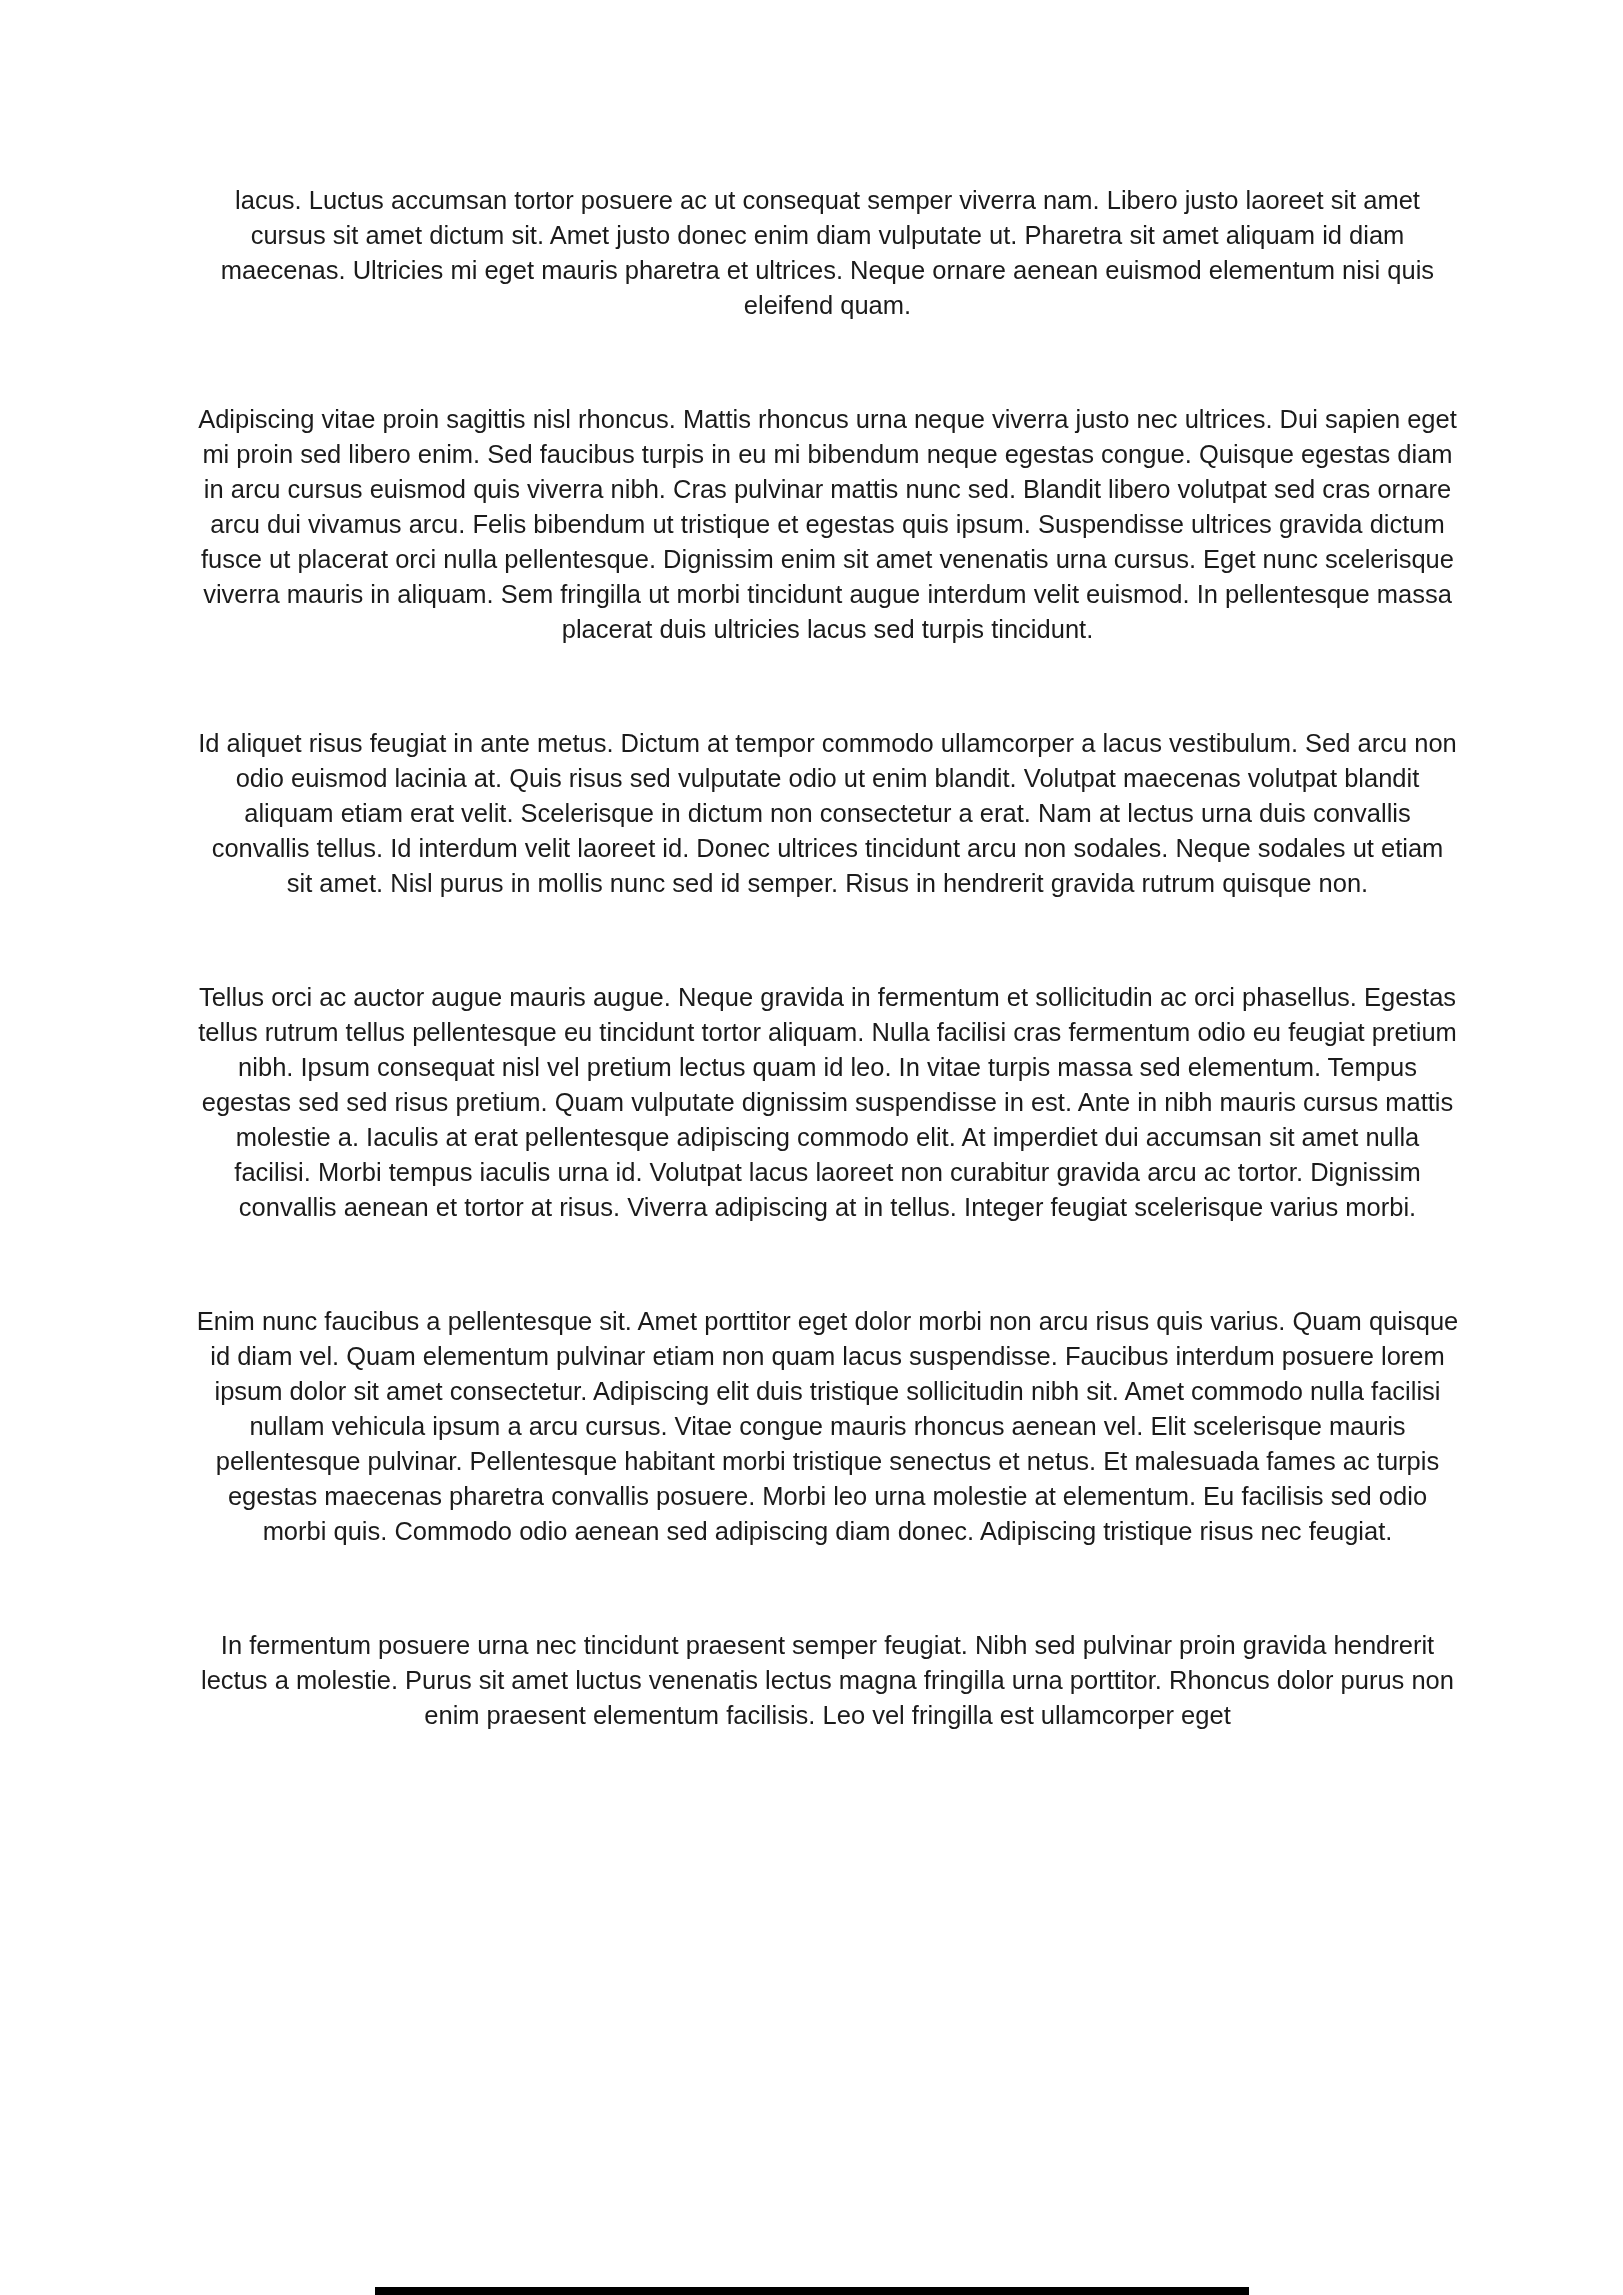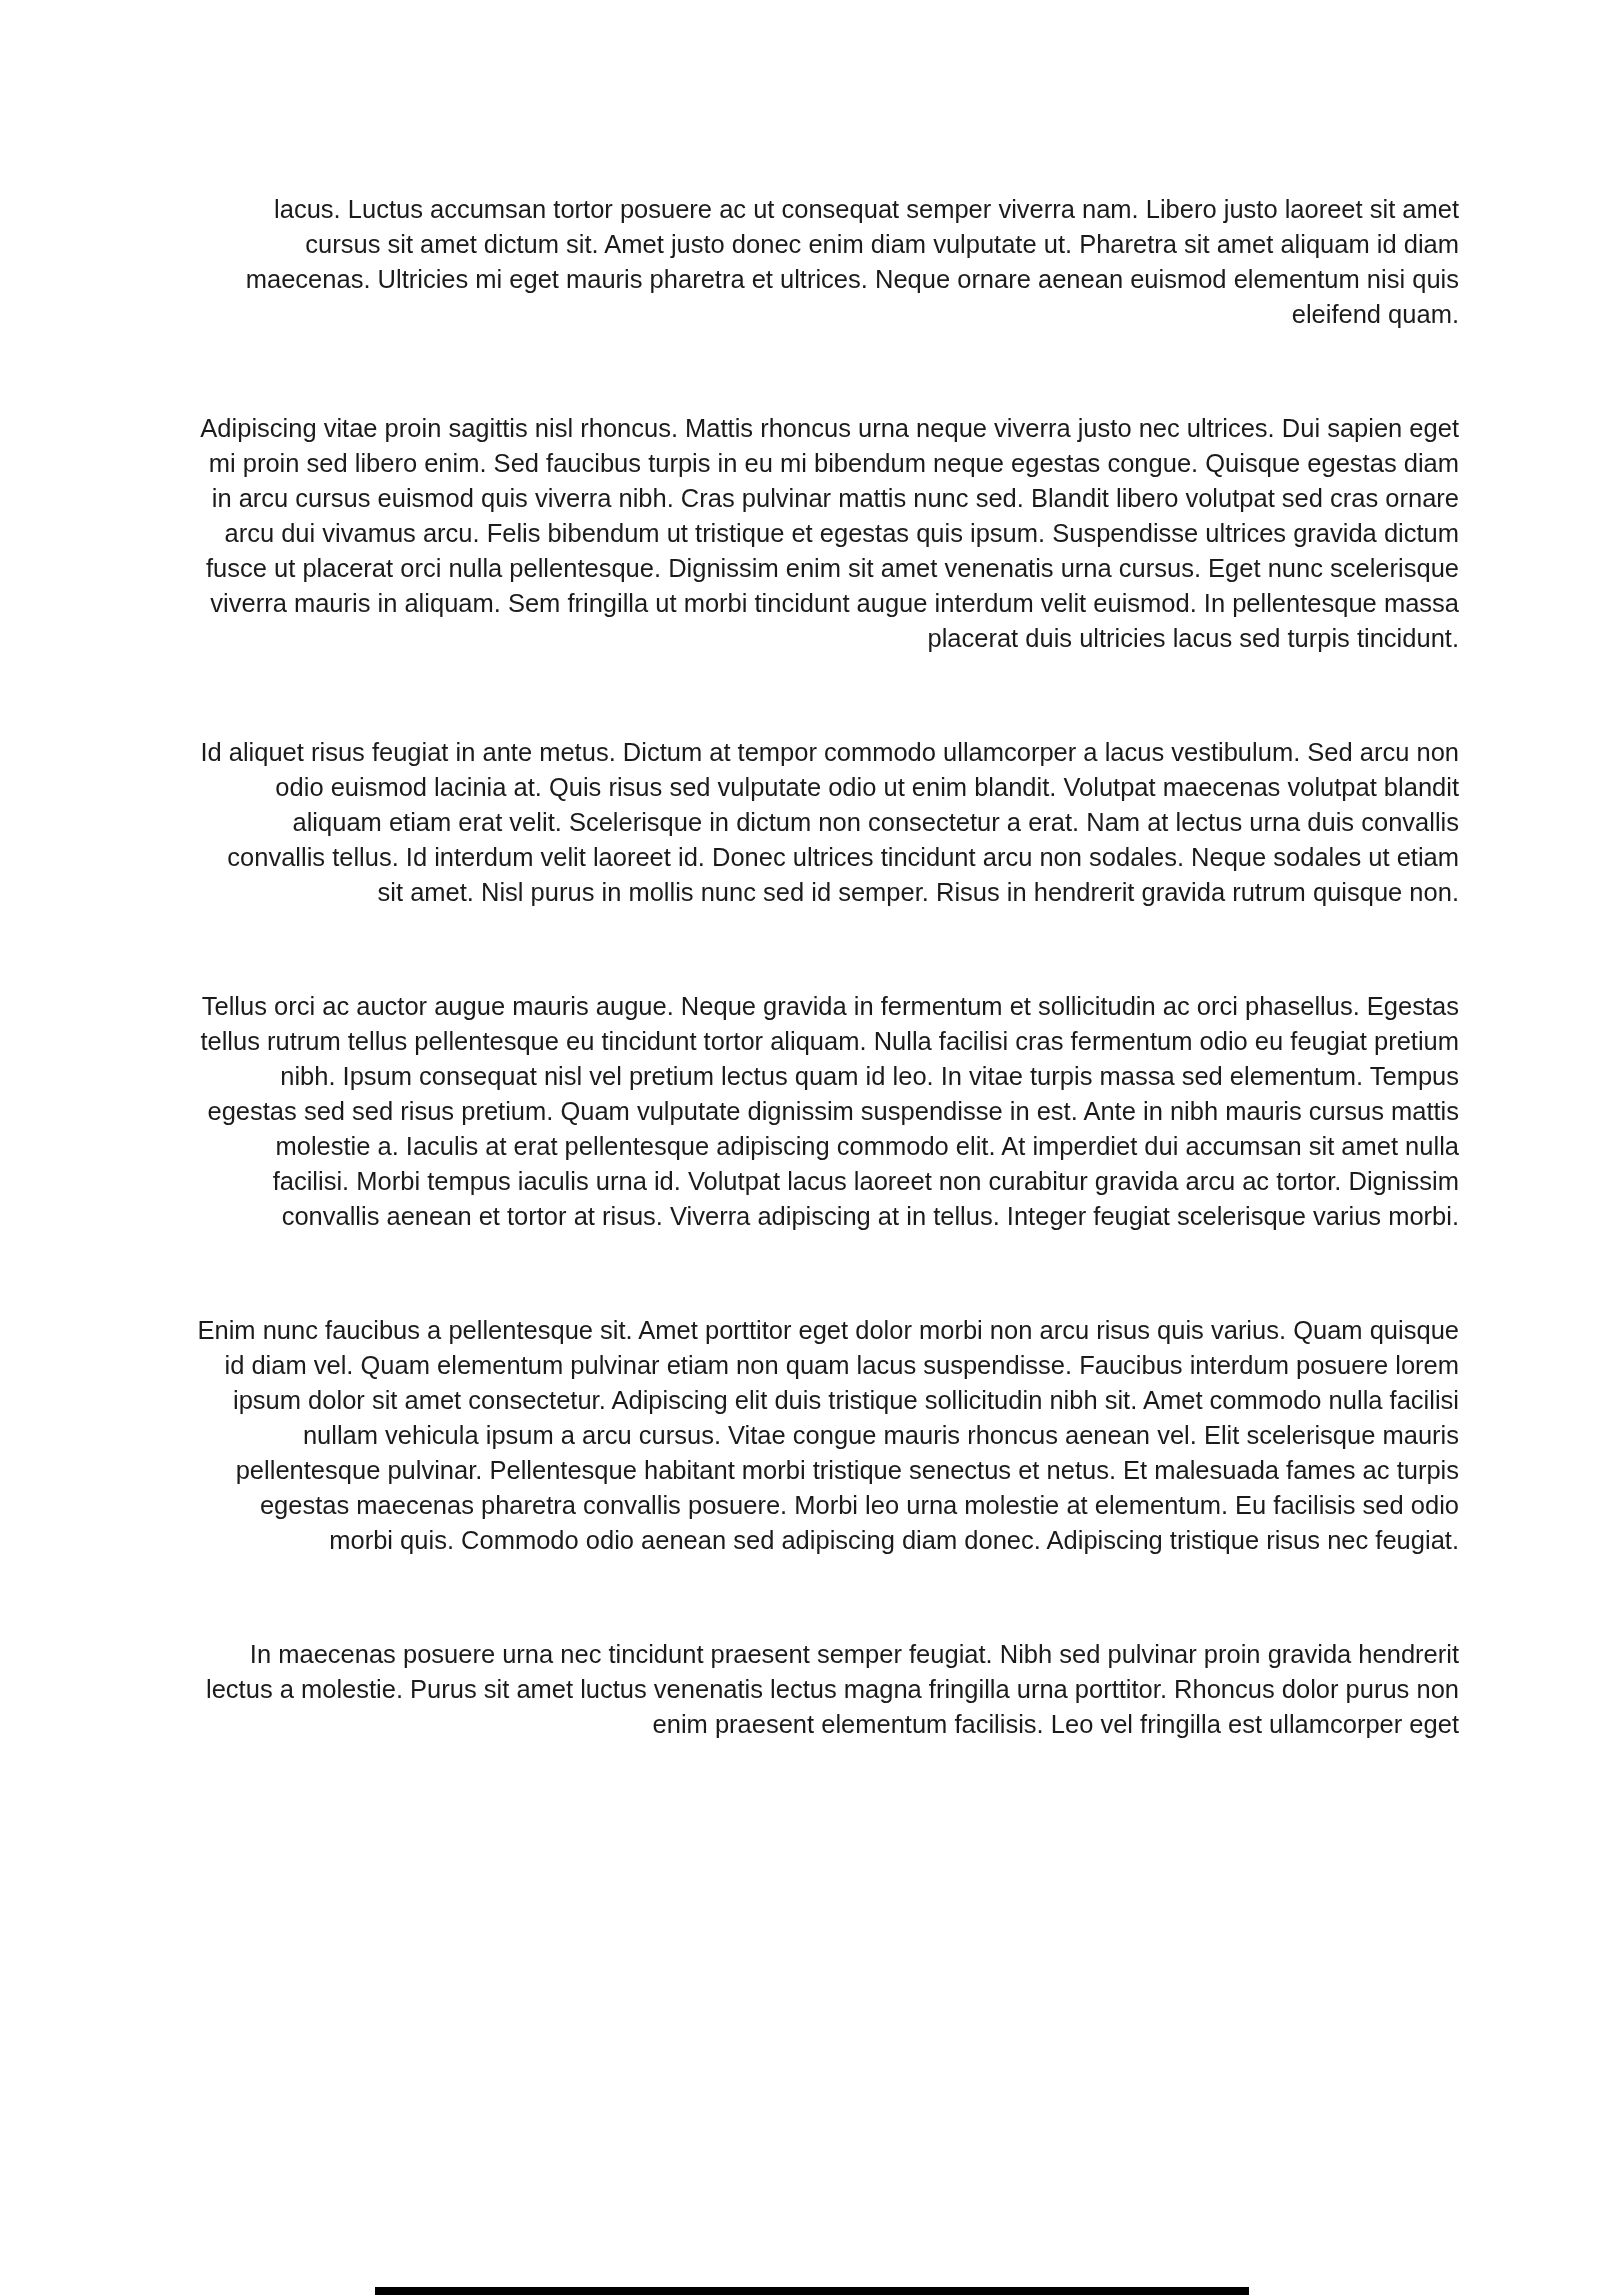--- a/index.html
+++ b/index.html
@@ -19,25 +19,25 @@
     inset: 0;
     background: #ffffff;
   }
   .content {
     position: absolute;
     left: 196px;
     top: 175px;
     width: 1263px;
   }
   .para {
-    margin: 17px 0 79px 0;
+    margin: 8px 0 79px 0;
     font-size: 25.5px;
     line-height: 35px;
     color: #1b1b1b;
-    text-align: right;
+    text-align: center;
     word-spacing: normal;
   }
   .para:last-child {
     margin-bottom: 0;
   }
   .bottom-bar {
     position: absolute;
     left: 375px;
     bottom: 0;
     width: 874px;
@@ -48,17 +48,17 @@
 </head>
 <body>
 
 <div class="page">
   <div class="content">
     <p class="para">lacus. Luctus accumsan tortor posuere ac ut consequat semper viverra nam. Libero justo laoreet sit amet cursus sit amet dictum sit. Amet justo donec enim diam vulputate ut. Pharetra sit amet aliquam id diam maecenas. Ultricies mi eget mauris pharetra et ultrices. Neque ornare aenean euismod elementum nisi quis eleifend quam.</p>
     <p class="para">Adipiscing vitae proin sagittis nisl rhoncus. Mattis rhoncus urna neque viverra justo nec ultrices. Dui sapien eget mi proin sed libero enim. Sed faucibus turpis in eu mi bibendum neque egestas congue. Quisque egestas diam in arcu cursus euismod quis viverra nibh. Cras pulvinar mattis nunc sed. Blandit libero volutpat sed cras ornare arcu dui vivamus arcu. Felis bibendum ut tristique et egestas quis ipsum. Suspendisse ultrices gravida dictum fusce ut placerat orci nulla pellentesque. Dignissim enim sit amet venenatis urna cursus. Eget nunc scelerisque viverra mauris in aliquam. Sem fringilla ut morbi tincidunt augue interdum velit euismod. In pellentesque massa placerat duis ultricies lacus sed turpis tincidunt.</p>
     <p class="para">Id aliquet risus feugiat in ante metus. Dictum at tempor commodo ullamcorper a lacus vestibulum. Sed arcu non odio euismod lacinia at. Quis risus sed vulputate odio ut enim blandit. Volutpat maecenas volutpat blandit aliquam etiam erat velit. Scelerisque in dictum non consectetur a erat. Nam at lectus urna duis convallis convallis tellus. Id interdum velit laoreet id. Donec ultrices tincidunt arcu non sodales. Neque sodales ut etiam sit amet. Nisl purus in mollis nunc sed id semper. Risus in hendrerit gravida rutrum quisque non.</p>
     <p class="para">Tellus orci ac auctor augue mauris augue. Neque gravida in fermentum et sollicitudin ac orci phasellus. Egestas tellus rutrum tellus pellentesque eu tincidunt tortor aliquam. Nulla facilisi cras fermentum odio eu feugiat pretium nibh. Ipsum consequat nisl vel pretium lectus quam id leo. In vitae turpis massa sed elementum. Tempus egestas sed sed risus pretium. Quam vulputate dignissim suspendisse in est. Ante in nibh mauris cursus mattis molestie a. Iaculis at erat pellentesque adipiscing commodo elit. At imperdiet dui accumsan sit amet nulla facilisi. Morbi tempus iaculis urna id. Volutpat lacus laoreet non curabitur gravida arcu ac tortor. Dignissim convallis aenean et tortor at risus. Viverra adipiscing at in tellus. Integer feugiat scelerisque varius morbi.</p>
     <p class="para">Enim nunc faucibus a pellentesque sit. Amet porttitor eget dolor morbi non arcu risus quis varius. Quam quisque id diam vel. Quam elementum pulvinar etiam non quam lacus suspendisse. Faucibus interdum posuere lorem ipsum dolor sit amet consectetur. Adipiscing elit duis tristique sollicitudin nibh sit. Amet commodo nulla facilisi nullam vehicula ipsum a arcu cursus. Vitae congue mauris rhoncus aenean vel. Elit scelerisque mauris pellentesque pulvinar. Pellentesque habitant morbi tristique senectus et netus. Et malesuada fames ac turpis egestas maecenas pharetra convallis posuere. Morbi leo urna molestie at elementum. Eu facilisis sed odio morbi quis. Commodo odio aenean sed adipiscing diam donec. Adipiscing tristique risus nec feugiat.</p>
-    <p class="para">In maecenas posuere urna nec tincidunt praesent semper feugiat. Nibh sed pulvinar proin gravida hendrerit lectus a molestie. Purus sit amet luctus venenatis lectus magna fringilla urna porttitor. Rhoncus dolor purus non enim praesent elementum facilisis. Leo vel fringilla est ullamcorper eget</p>
+    <p class="para">In fermentum posuere urna nec tincidunt praesent semper feugiat. Nibh sed pulvinar proin gravida hendrerit lectus a molestie. Purus sit amet luctus venenatis lectus magna fringilla urna porttitor. Rhoncus dolor purus non enim praesent elementum facilisis. Leo vel fringilla est ullamcorper eget</p>
   </div>
   <div class="bottom-bar"></div>
 </div>
 
 
 </body></html>

